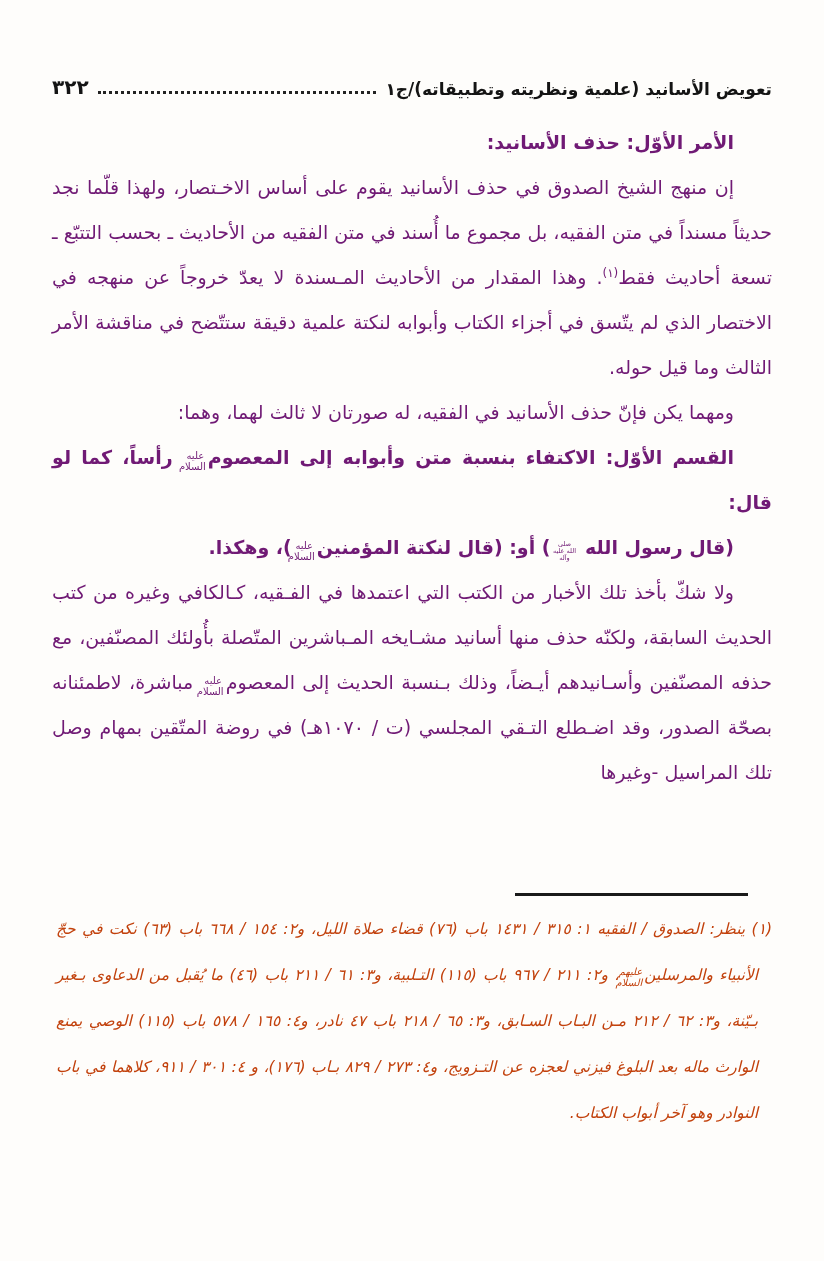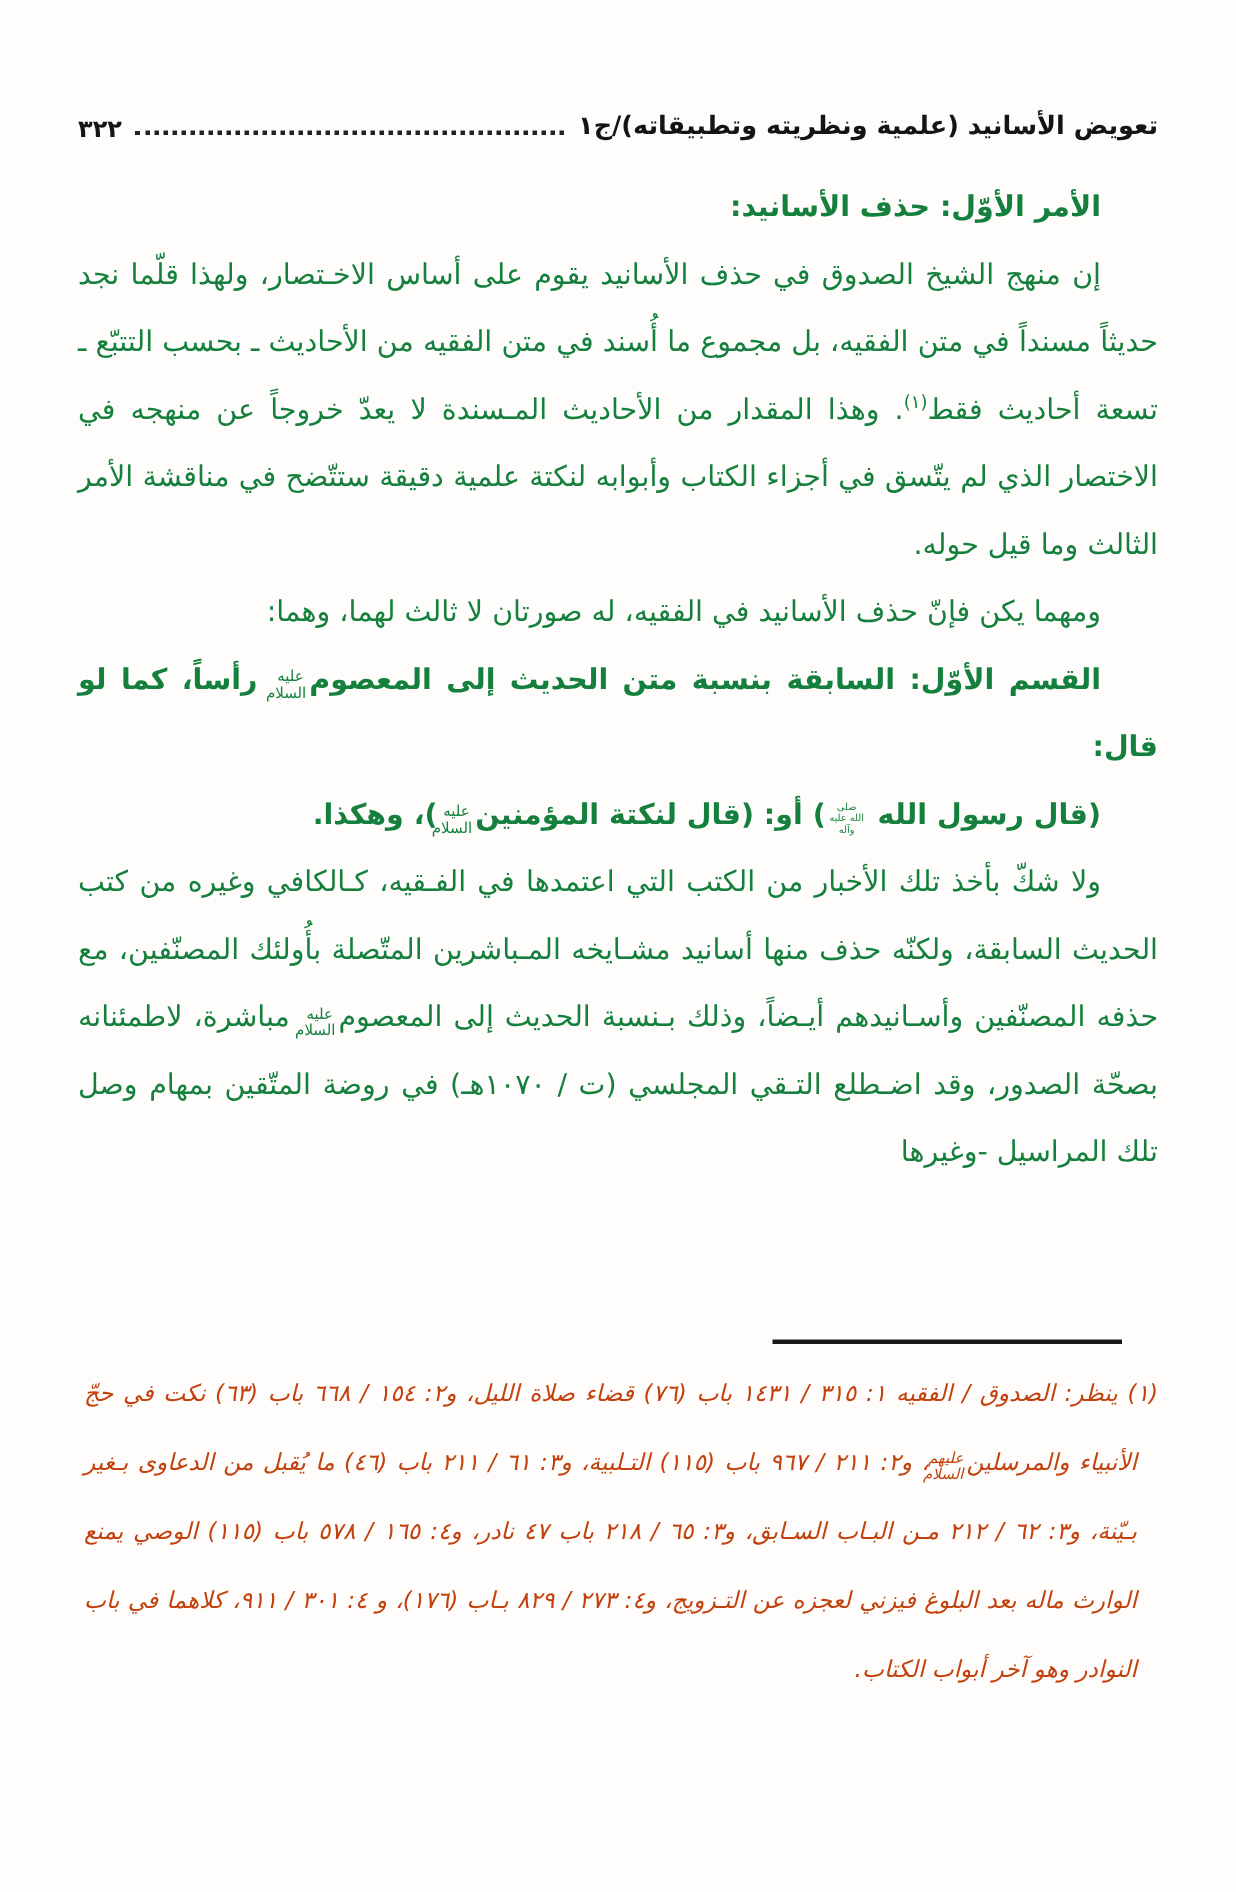--- a/index.html
+++ b/index.html
@@ -28,28 +28,28 @@
     white-space:nowrap;
   }
   .head-title{flex:0 0 auto;}
   .leader{
     flex:1 1 auto;
     border-bottom:3px dotted #222;
     margin:0 9px 8px 9px;
     min-width:40px;
     height:0;
   }
-  .page-num{flex:0 0 auto;font-size:16px;text-align:center;}
+  .page-num{flex:0 0 auto;font-size:20px;text-align:center;}
   
   .body-text{
     margin-top:18px;
     font-size:19px;
     line-height:45px;
     text-align:justify;
-    color:#15803d;
+    color:#701a75;
   }
   .body-text p, .body-text h2, .body-text h3{
     margin:0;
     font-size:19px;
     text-indent:38px;
   }
   .body-text h2, .body-text h3, .b{font-weight:700;}
   .body-text p{font-weight:400;}
   p.b{font-weight:700;}
   .fn-ref{
@@ -112,21 +112,21 @@
   <main class="body-text">
 
     <h2>الأمر الأوّل: حذف الأسانيد:</h2>
 
     <p><span>إن منهج الشيخ الصدوق في حذف الأسانيد يقوم على أساس الاخـتصار، ولهذا قلّما نجد حديثاً مسنداً في متن الفقيه، بل مجموع ما أُسند في متن الفقيه من الأحاديث ـ بحسب التتبّع ـ تسعة أحاديث فقط</span><sup class="fn-ref">(١)</sup><span>. وهذا المقدار من الأحاديث المـسندة لا يعدّ خروجاً عن منهجه في الاختصار الذي لم يتّسق في أجزاء الكتاب وأبوابه لنكتة علمية دقيقة ستتّضح في مناقشة الأمر الثالث وما قيل حوله.</span></p>
 
     <p>ومهما يكن فإنّ حذف الأسانيد في الفقيه، له صورتان لا ثالث لهما، وهما:</p>
 
 
 
-    <p class="b"><span>القسم الأوّل: السابقة بنسبة متن الحديث إلى المعصوم</span><span class="hon">عليه السلام</span><span> رأساً، كما لو قال:</span></p>
+    <p class="b"><span>القسم الأوّل: الاكتفاء بنسبة متن وأبوابه إلى المعصوم</span><span class="hon">عليه السلام</span><span> رأساً، كما لو قال:</span></p>
 
     <p class="b"><span>(قال رسول الله </span><span class="hon hon-prophet">صلى الله عليه وآله</span><span>) أو: (قال لنكتة المؤمنين</span><span class="hon">عليه السلام</span><span>)، وهكذا.</span></p>
 
     <p><span>ولا شكّ بأخذ تلك الأخبار من الكتب التي اعتمدها في الفـقيه، كـالكافي وغيره من كتب الحديث السابقة، ولكنّه حذف منها أسانيد مشـايخه المـباشرين المتّصلة بأُولئك المصنّفين، مع حذفه المصنّفين وأسـانيدهم أيـضاً، وذلك بـنسبة الحديث إلى المعصوم</span><span class="hon">عليه السلام</span><span> مباشرة، لاطمئنانه بصحّة الصدور، وقد اضـطلع التـقي المجلسي (ت / ١٠٧٠هـ) في روضة المتّقين بمهام وصل تلك المراسيل -وغيرها</span></p>
 
   </main>
 
   <div class="fn-sep"></div>
 
   <footer class="footnotes">

